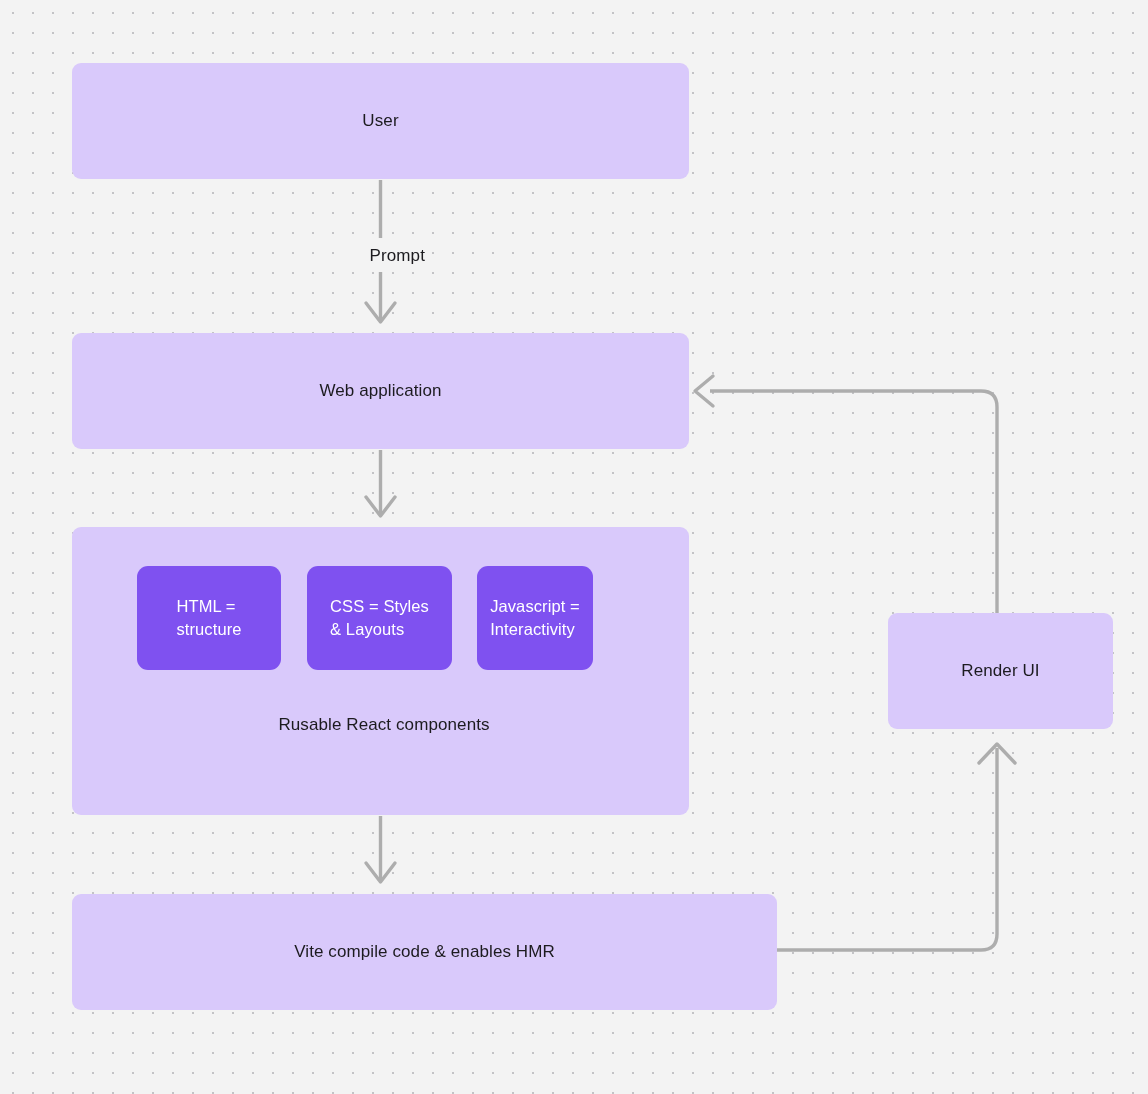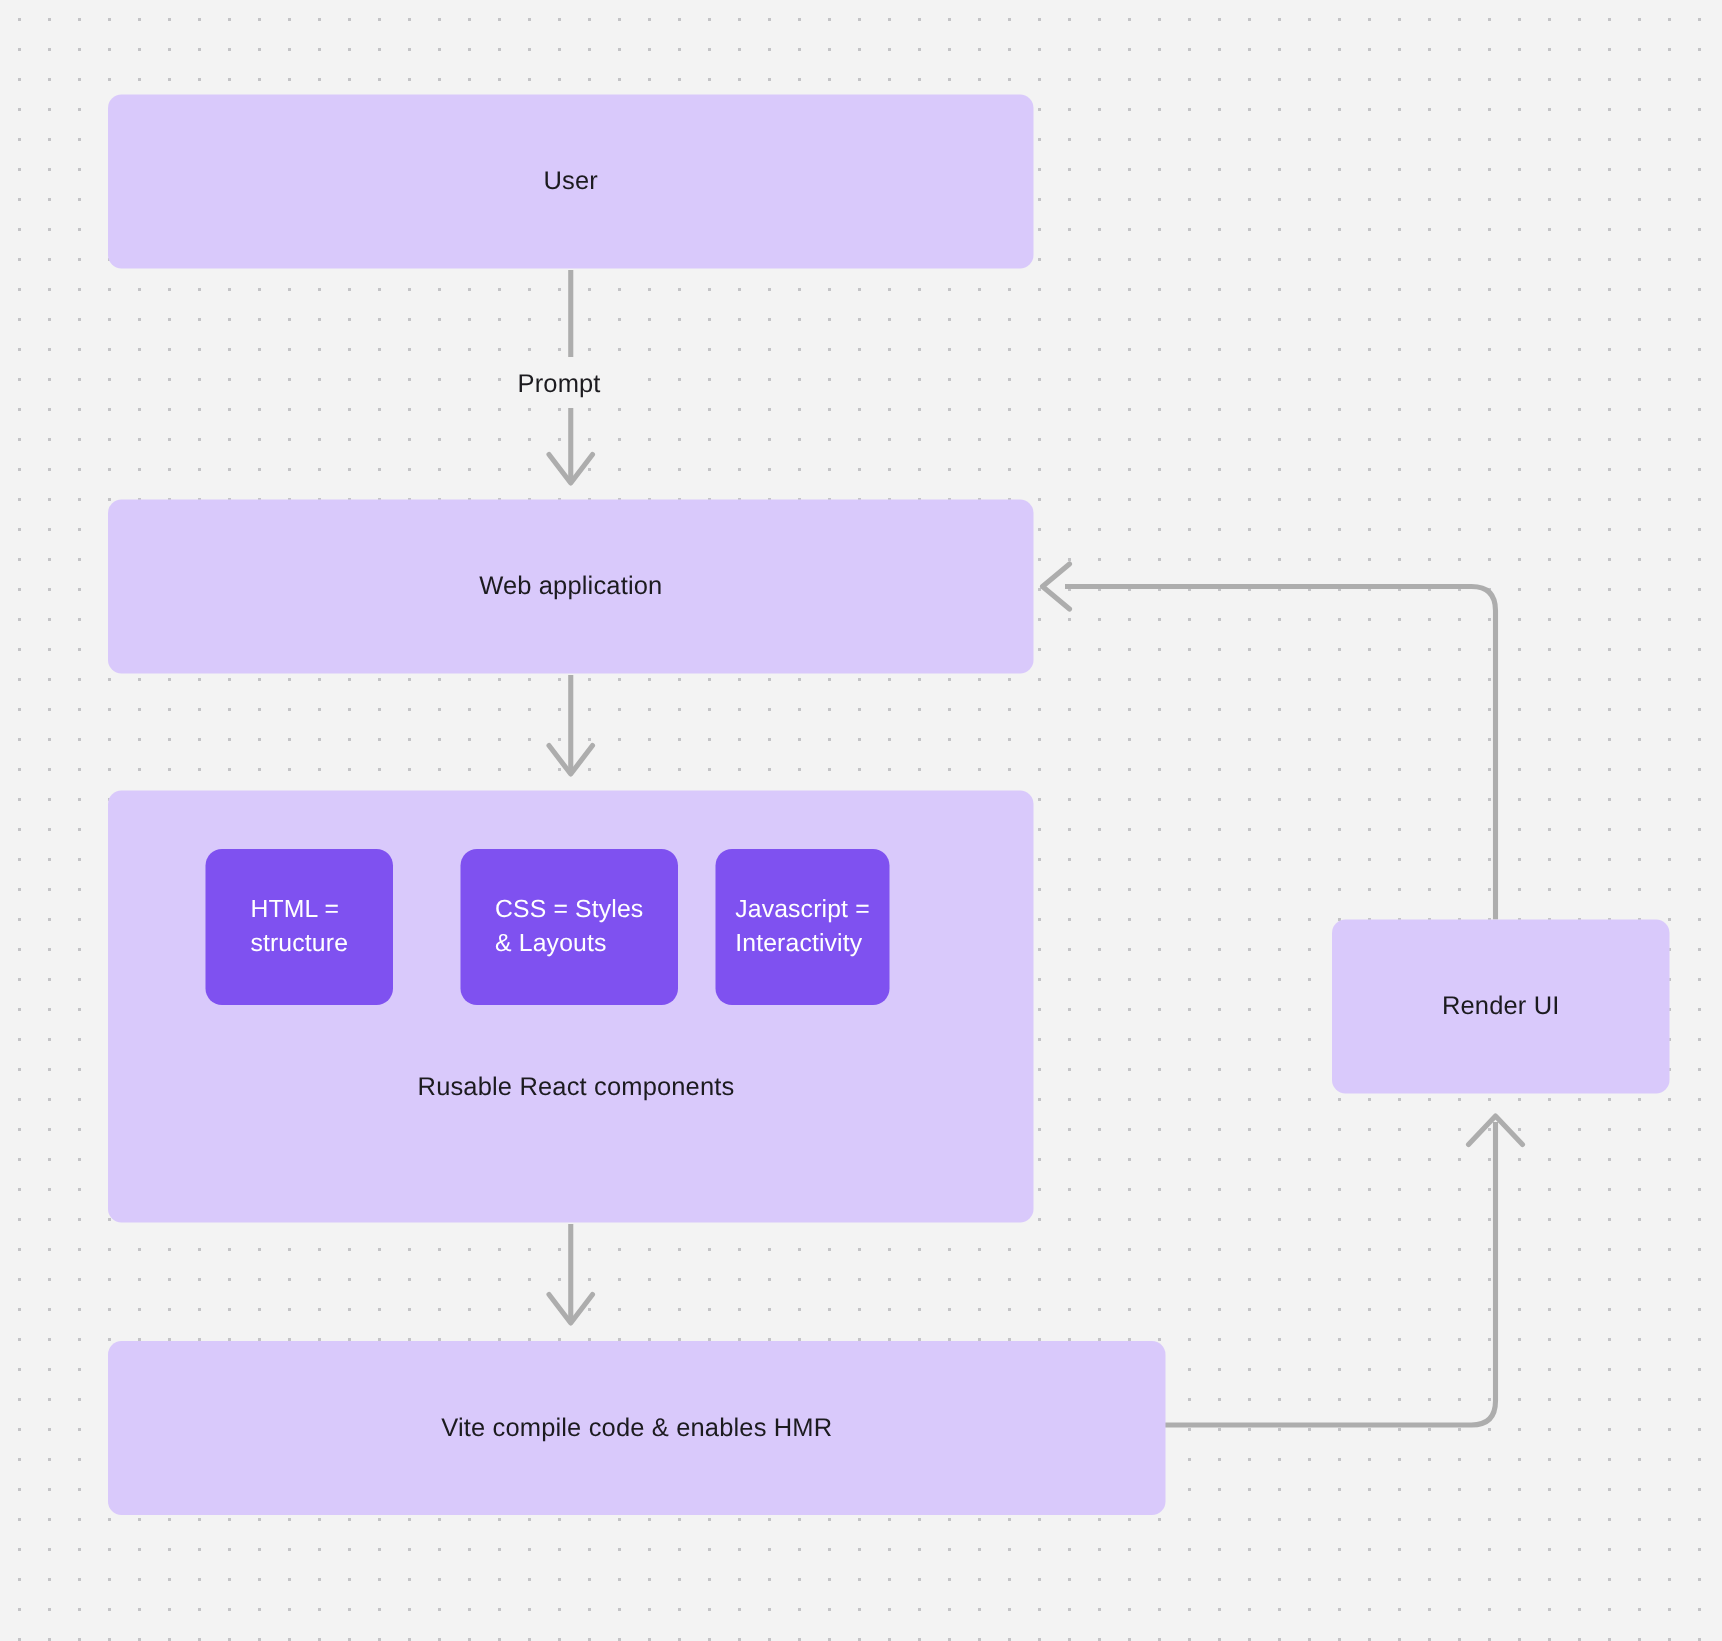--- a/index.html
+++ b/index.html
@@ -51,21 +51,21 @@
   }
 
   
   #node-user          { left: 72px;  top: 63px;  width: 617px; height: 116px; }
   #node-webapp        { left: 72px;  top: 333px; width: 617px; height: 116px; }
   #node-components    { left: 72px;  top: 527px; width: 617px; height: 288px;
                         align-items: flex-start; justify-content: flex-start; }
   #node-vite          { left: 72px;  top: 894px; width: 705px; height: 116px; }
   #node-render        { left: 888px; top: 613px; width: 225px; height: 116px; }
 
-  #node-html          { left: 137px; top: 566px; width: 125px; height: 104px; }
+  #node-html          { left: 137px; top: 566px; width: 144px; height: 104px; }
   #node-css           { left: 307px; top: 566px; width: 145px; height: 104px; }
   #node-js            { left: 477px; top: 566px; width: 116px; height: 104px; }
 
   #components-caption {
     position: absolute;
     left: 72px;
     top: 715px;
     width: 624px;
     text-align: center;
     font-size: 17px;
@@ -73,21 +73,21 @@
     letter-spacing: 0.1px;
     user-select: none;
   }
 
   
   #edge-label-prompt {
     position: absolute;
     left: 341px;
     top: 244px;
     width: 80px;
-    text-align: left;
+    text-align: right;
     font-size: 17px;
     color: #1c1b1f;
     background-color: #f3f3f3;
     padding: 2px 4px;
     letter-spacing: 0.1px;
     user-select: none;
   }
 
   
   #edges {

